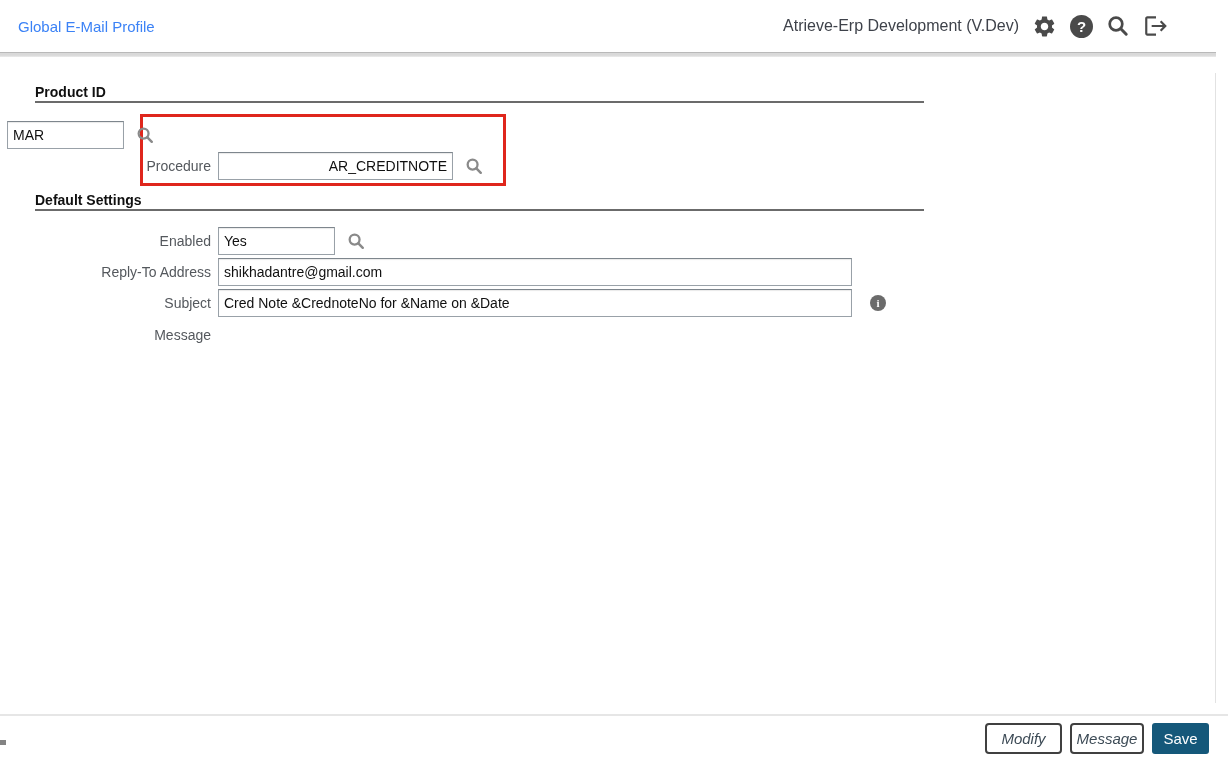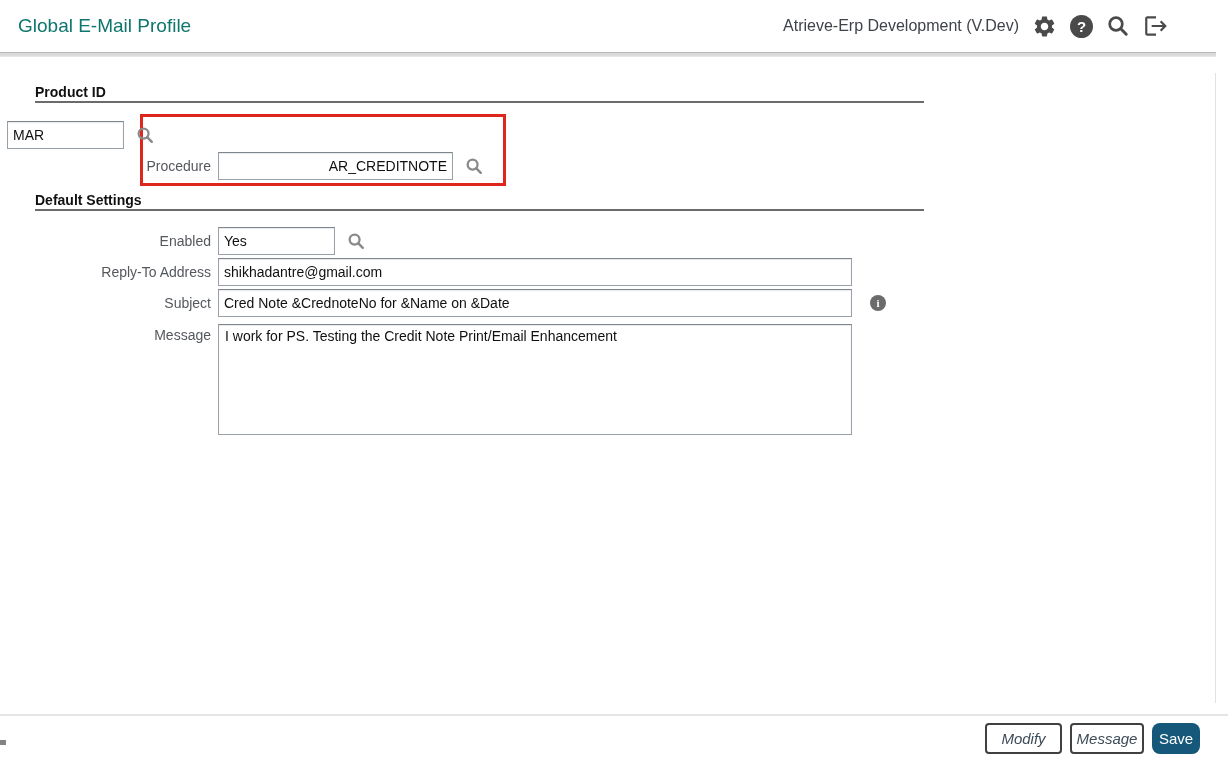--- a/index.html
+++ b/index.html
@@ -5,21 +5,21 @@
 <style>
   * { margin:0; padding:0; box-sizing:border-box; }
   html,body { width:1228px; height:769px; background:#fff; overflow:hidden;
               font-family:"Liberation Sans", sans-serif; }
   .page { position:relative; width:1228px; height:769px; background:#fff; }
 
   
   .header { position:absolute; top:0; left:0; width:1228px; height:52px;
             display:flex; align-items:center; justify-content:space-between;
             padding-left:18px; }
-  .page-title { font-size:19px; color:#0f766e; }
+  .page-title { font-size:15px; color:#3b82f6; }
   .header-right { display:flex; align-items:center; gap:13px; padding-right:59px; }
   .env-label { font-size:16px; color:#3e424a; white-space:nowrap; }
   .hicon { background:none; border:none; padding:0; cursor:pointer;
            display:flex; align-items:center; justify-content:center; }
   .hicon svg { display:block; }
   .help-circle { width:23px; height:23px; border-radius:50%;
                  background:var(--icon-gray,#4a4a4a); color:#fff;
                  font-size:15px; font-weight:bold; display:flex;
                  align-items:center; justify-content:center; }
   .header-sep { position:absolute; top:52px; left:0; width:1216px; height:5px;
@@ -55,22 +55,22 @@
                display:flex; align-items:center; justify-content:center; cursor:default; }
 
   
   .footer-sep { position:absolute; top:714px; left:0; width:1228px; height:2px; background:#e6e6e6; }
   .corner-dash { position:absolute; left:0; top:740px; width:6px; height:5px; background:#838383; }
   .btn { position:absolute; top:723px; height:31px; font-size:15px;
          font-family:"Liberation Sans", sans-serif; border-radius:4px; cursor:pointer; }
   .btn-secondary { background:#fff; border:2px solid #404040; color:#3c4a55;font-style:italic; }
   .btn-modify { left:985px;  width:77px; }
   .btn-cancel { left:1070px; width:74px; }
-  .btn-save   { left:1152px; width:48px; background:var(--accent-save,#15587a);
-                color:#fff; border:none; border-radius:8px; }
+  .btn-save   { left:1152px; width:57px; background:var(--accent-save,#15587a);
+                color:#fff; border:none; border-radius:3px; }
 </style>
 </head>
 <body>
 
 <div class="page">
 
   <div class="header">
     <div class="page-title">Global E-Mail Profile</div>
     <div class="header-right">
       <span class="env-label">Atrieve-Erp Development (V.Dev)</span>
@@ -144,21 +144,20 @@
     <span class="info-icon" title="Info">i</span>
   </div>
 
   <div class="frow" style="top:258px">
     <div class="flabel">Reply-To Address</div>
     <input class="tb w-wide" type="text" value="shikhadantre@gmail.com" style="">
   </div>
 
   <div class="frow top-align" style="top:324px">
     <div class="flabel">Message</div>
-    <textarea class="tb w-wide" style="">I work for PS. Testing the Credit Note Print/Email Enhancement</textarea>
   </div>
 
   <div class="footer-sep"></div>
   <span class="corner-dash"></span>
   <button class="btn btn-secondary btn-modify">Modify</button>
   <button class="btn btn-secondary btn-cancel">Message</button>
   <button class="btn btn-save">Save</button>
 </div>
 
 </body></html>

